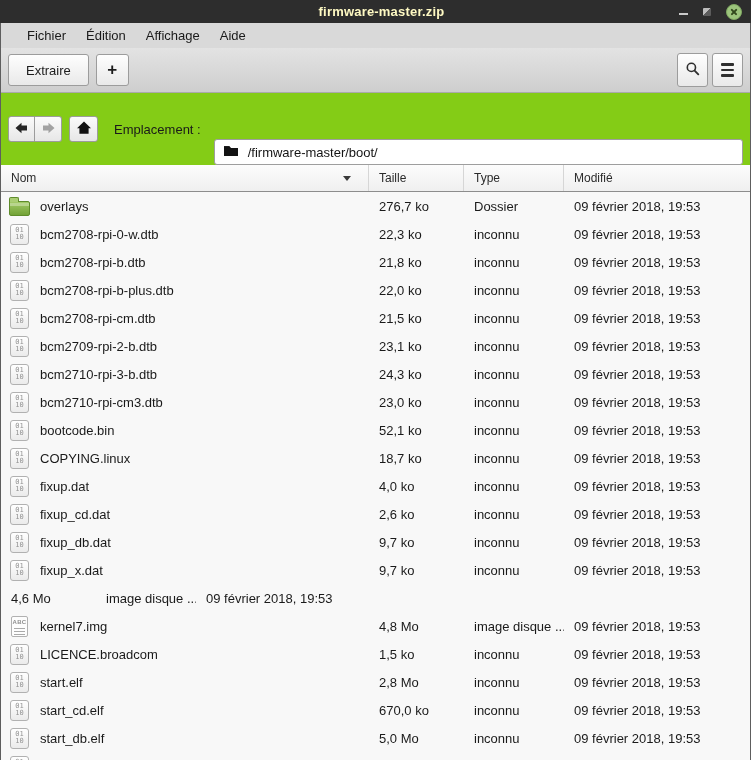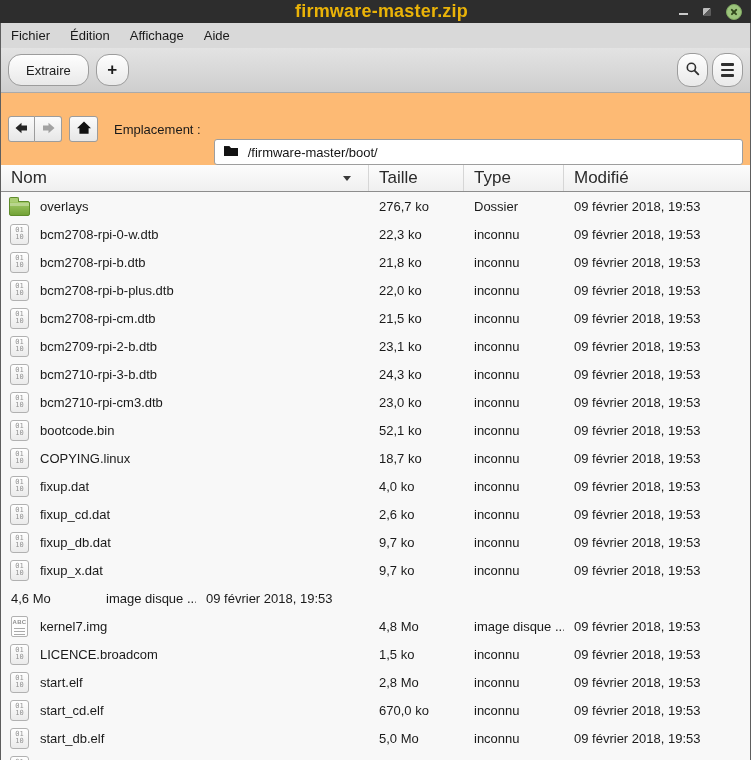--- a/index.html
+++ b/index.html
@@ -11,21 +11,21 @@
   }
   .window { width: 751px; height: 760px; display: flex; flex-direction: column; }
 
   
   .titlebar {
     flex: 0 0 23px; background: #2d2d2d; position: relative;
     display: flex; align-items: center;
   }
   .title {
     position: absolute; left: 12px; right: 0; text-align: center;
-    color: #eab308; font-size: 18px; font-weight: bold; letter-spacing: .2px;
+    color: #fef9c3; font-size: 13px; font-weight: bold; letter-spacing: .2px;
   }
   .win-controls {
     margin-left: auto; display: flex; align-items: center; gap: 15px;
     padding-right: 9px; position: relative; z-index: 2;
   }
   .ctrl-min { width: 9px; height: 2px; background: #c9c9c9; margin-top: 4px; }
   .ctrl-max {
     width: 8px; height: 8px; border-radius: 1px;
     background: linear-gradient(135deg, #bdbdbd 50%, #5c5c5c 50%);
   }
@@ -42,44 +42,44 @@
 
   
   .chrome-body {
     flex: 1; display: flex; flex-direction: column;
     border-left: 1px solid #5e5e5e; border-right: 1px solid #5e5e5e;
     border-bottom: 1px solid #5e5e5e;
   }
 
   .menubar {
     flex: 0 0 25px; background: #d9d9d9; display: flex; align-items: center;
-    padding-left: 0; font-size: 13px; color: #1a1a1a;
+    padding-left: 16px; font-size: 13px; color: #1a1a1a;
   }
   .menu-item { padding: 4px 10px; cursor: default; }
 
   .toolbar {
     flex: 0 0 45px; background: linear-gradient(#e3e3e3, #cecece);
     border-bottom: 1px solid #aaaaaa;
     display: flex; align-items: center; padding: 0 7px;
   }
   .btn {
     background: linear-gradient(#fefefe, #e9e9e9);
-    border: 1px solid #9c9c9c; border-radius: 13px;
+    border: 1px solid #9c9c9c; border-radius: 3px;
     display: flex; align-items: center; justify-content: center;
     font-size: 13px; color: #1c1c1c;
   }
   .btn-extract { height: 32px; padding: 0 17px; margin-right: 7px; }
   .btn-add { height: 32px; width: 33px; font-size: 17px; font-weight: bold; }
   .toolbar-spacer { flex: 1; }
   .btn-icon { width: 31px; height: 34px; margin-left: 4px; }
   .hamburger { display: flex; flex-direction: column; gap: 3px; }
   .hamburger span { width: 13px; height: 2.4px; background: #2f2f2f; border-radius: 1px; }
 
   .locationbar {
-    flex: 0 0 34px; background: #fdba74;
+    flex: 0 0 34px; background: #84cc16;
     display: flex; align-items: center; padding: 0 7px;
   }
   .nav-group { display: flex; }
   .nav-btn {
     width: 27px; height: 26px; background: linear-gradient(#fbfbfb, #e7e7e7);
     border: 1px solid #9c9c9c; display: flex; align-items: center; justify-content: center;
   }
   .nav-back { border-radius: 3px 0 0 3px; }
   .nav-fwd  { border-radius: 0 3px 3px 0; border-left: none; }
   .home-btn {
@@ -91,21 +91,21 @@
   .loc-input {
     flex: 1; height: 26px; background: #ffffff; border: 1px solid #9e9e9e;
     border-radius: 3px; display: flex; align-items: center; padding: 0 8px;
     font-size: 13px; color: #141414; margin-top: 46px;
   }
   .loc-input .path-text { margin-left: 9px; }
 
   
   .table-header {
     flex: 0 0 27px; display: flex; background: linear-gradient(#fcfcfc, #efefef);
-    border-bottom: 1px solid #8d8d8d; font-size: 17px; color: #2b2b2b;
+    border-bottom: 1px solid #8d8d8d; font-size: 12px; color: #2b2b2b;
   }
   .th { display: flex; align-items: center; padding-left: 10px; border-right: 1px solid #d6d6d6; }
   .th-nom { width: 368px; justify-content: space-between; padding-right: 17px; }
   .th-taille { width: 95px; }
   .th-type { width: 100px; }
   .th-modifie { flex: 1; border-right: none; }
   .sort-arrow {
     width: 0; height: 0;
     border-left: 4.5px solid transparent; border-right: 4.5px solid transparent;
     border-top: 5.5px solid #3a3a3a;

